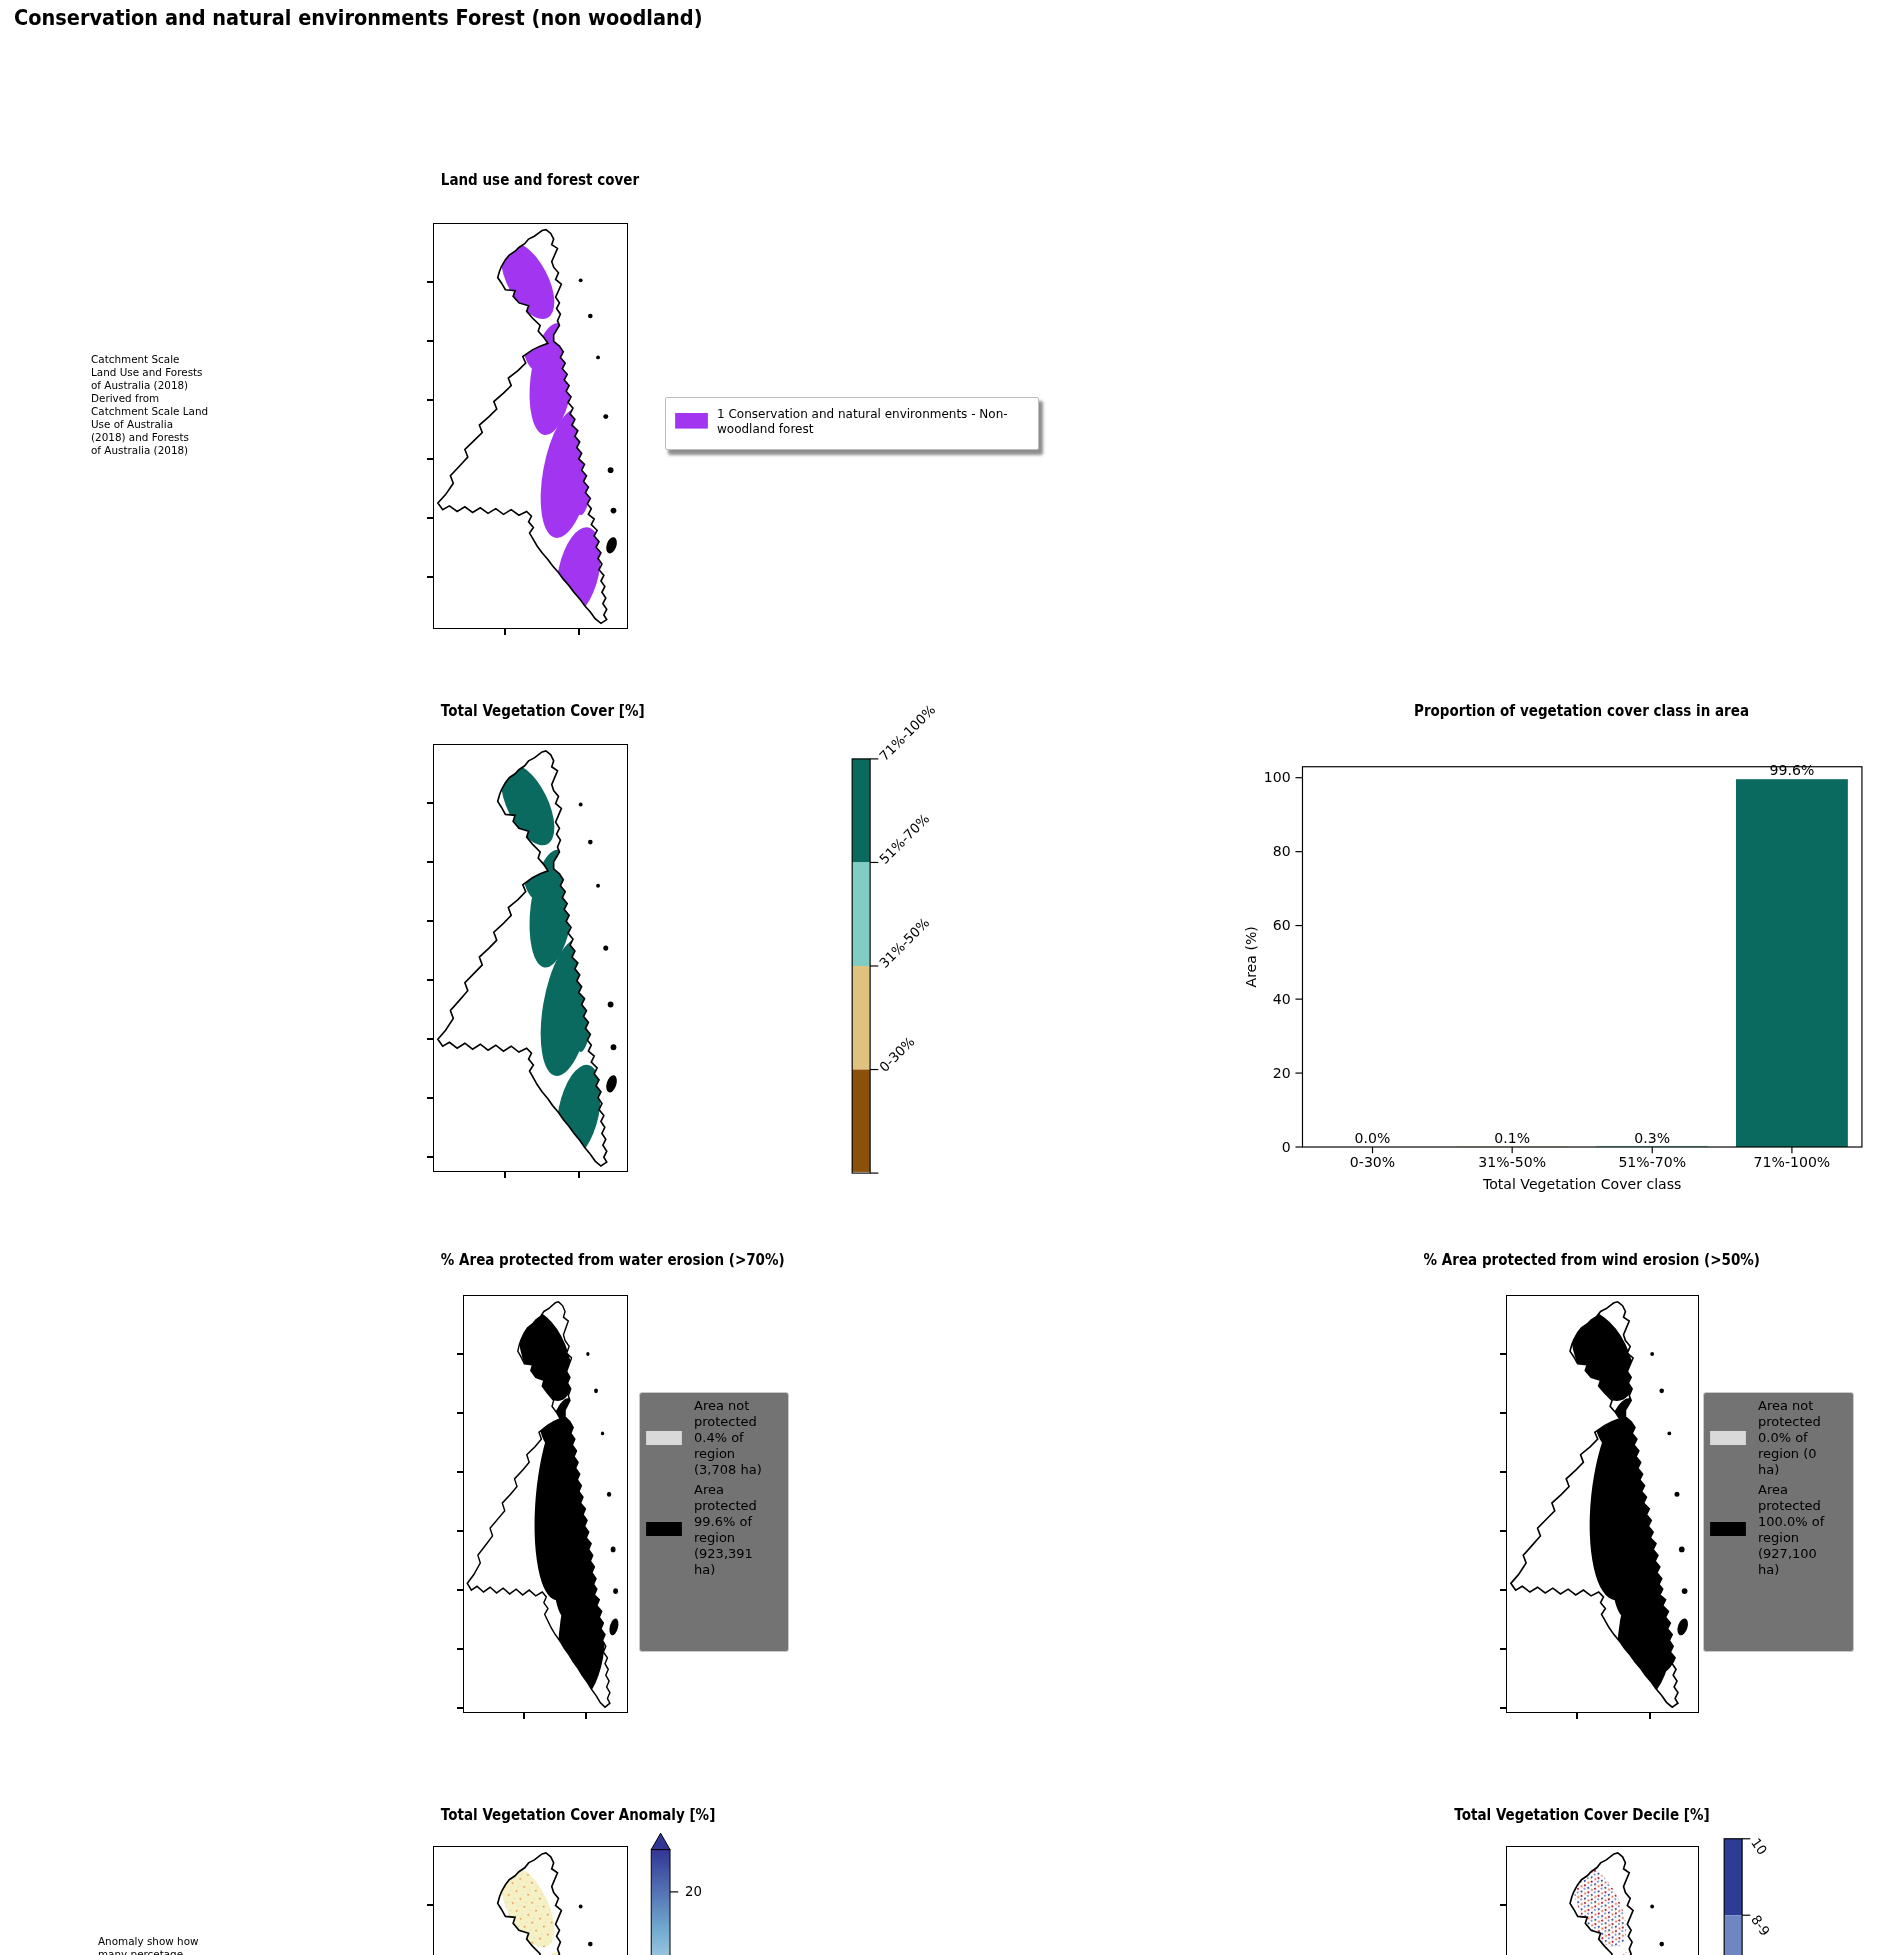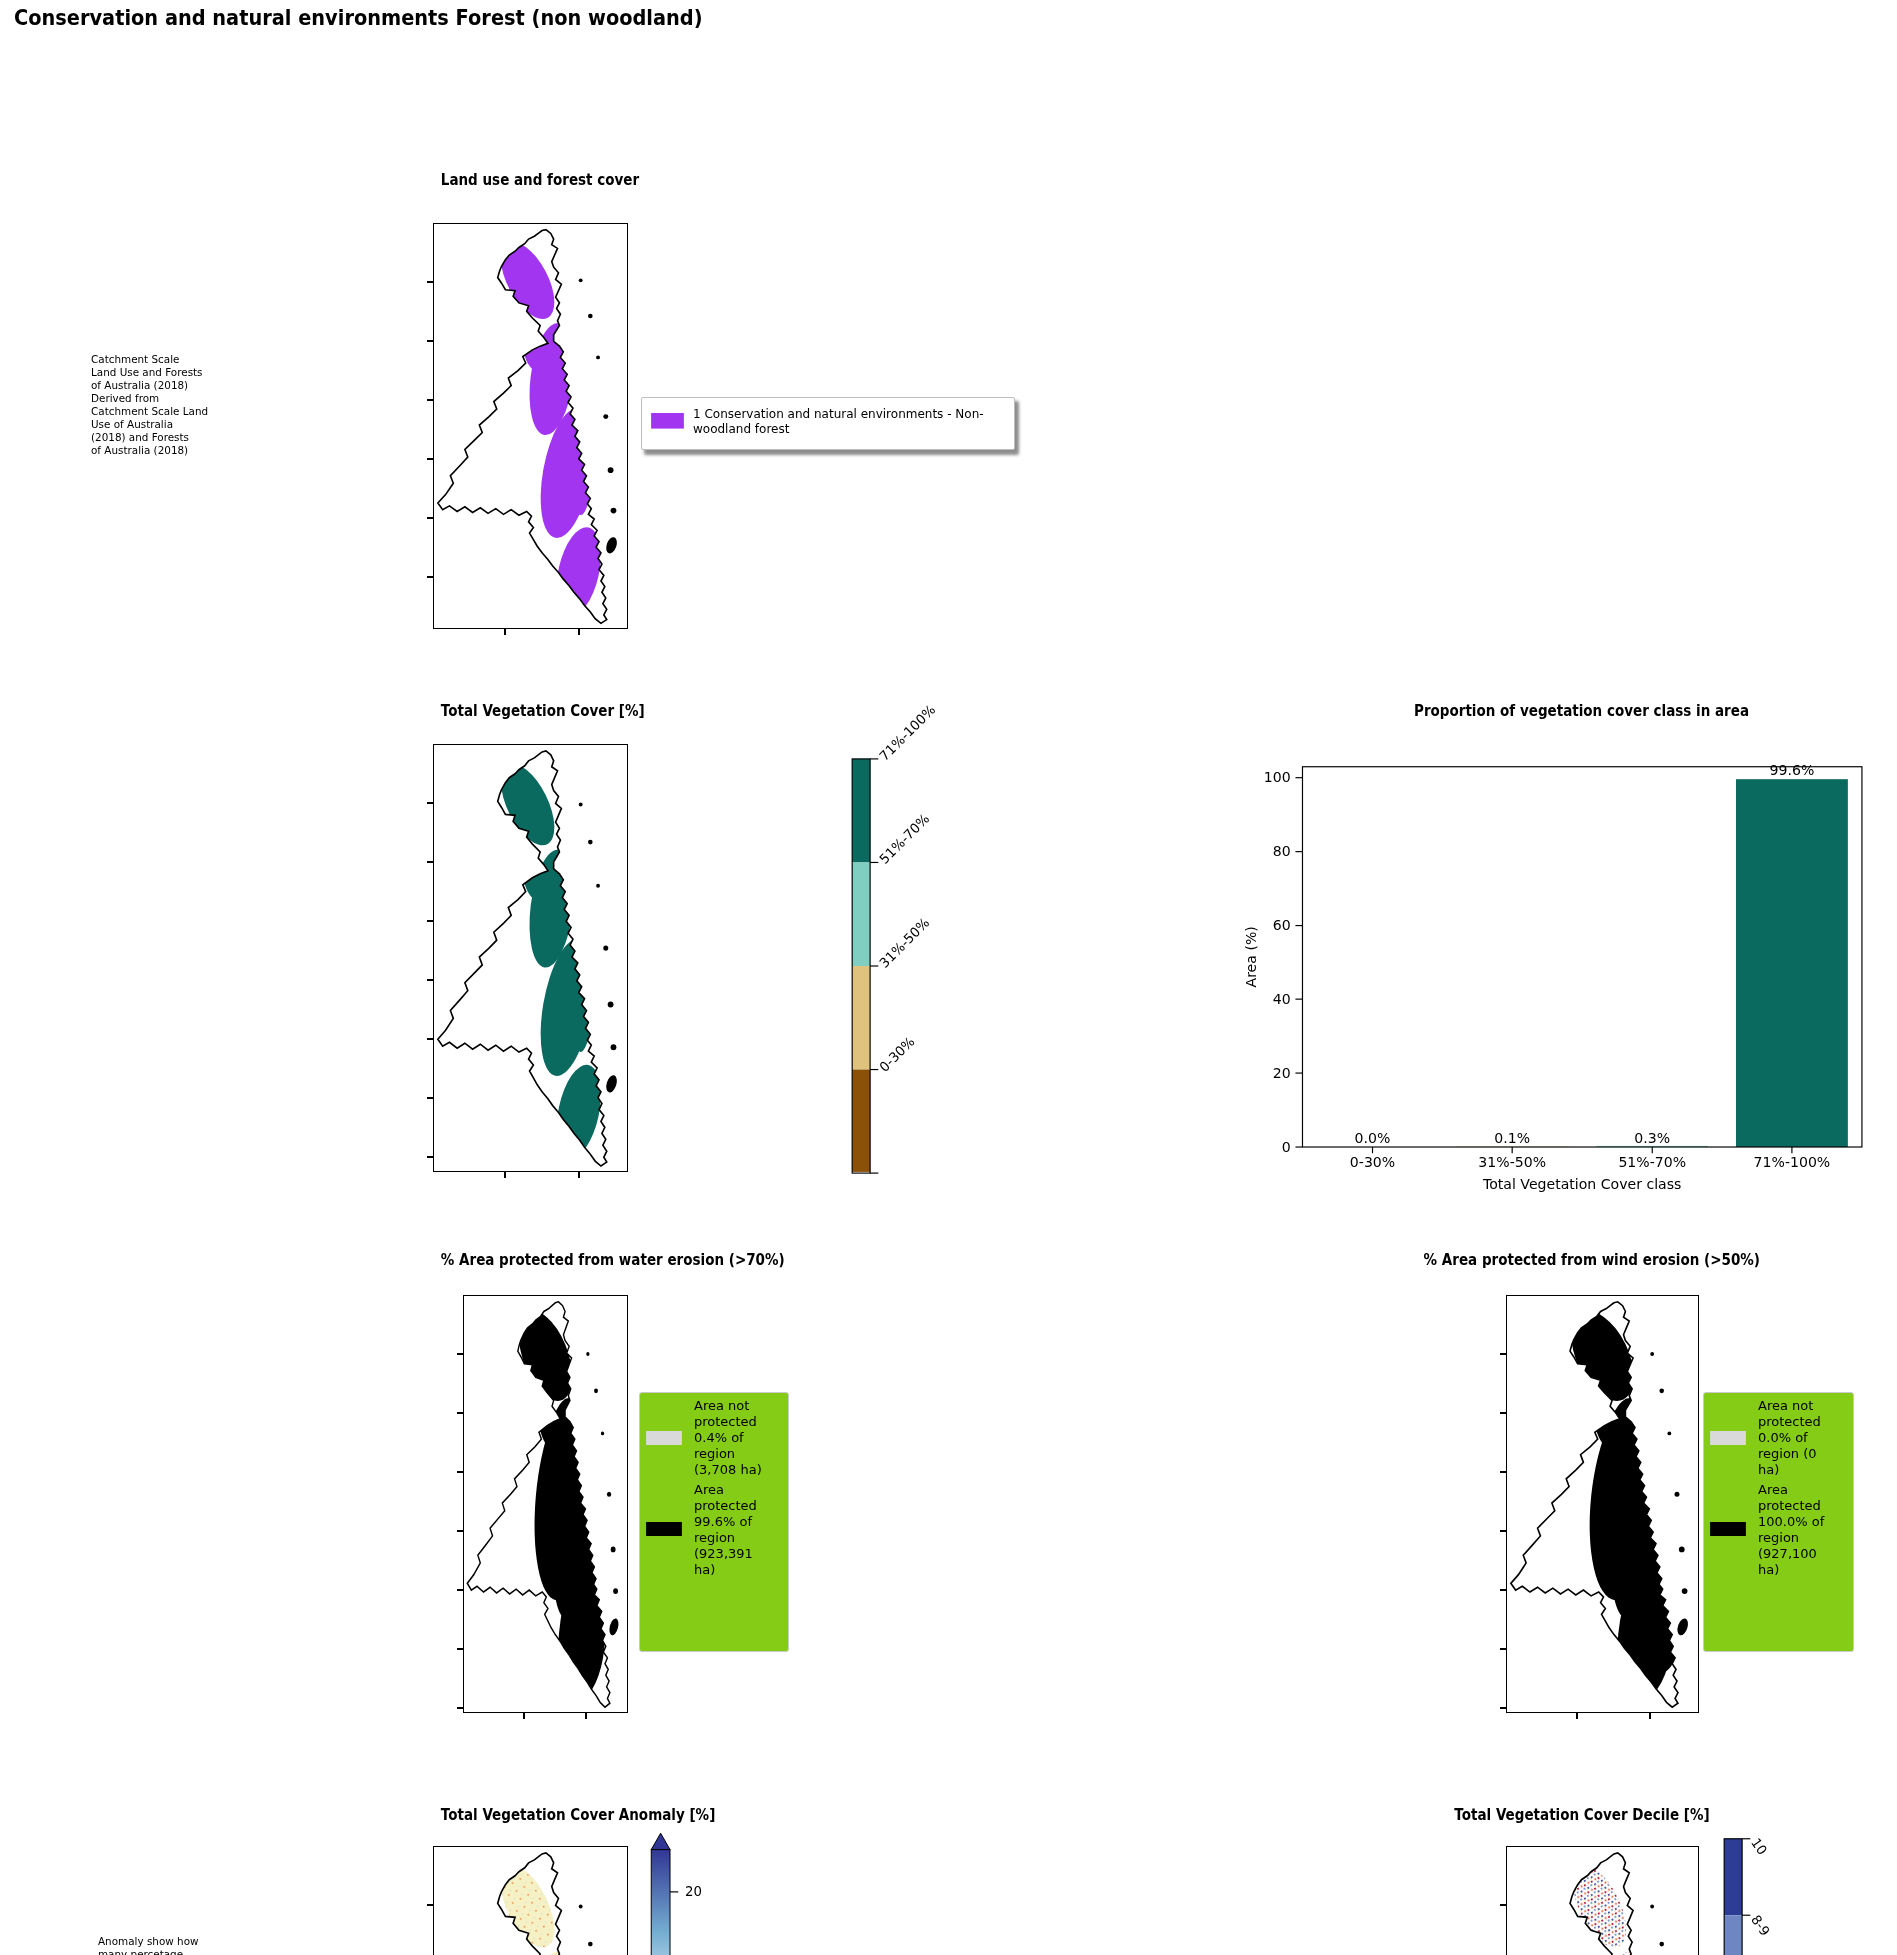--- a/index.html
+++ b/index.html
@@ -7,22 +7,22 @@
   #page{position:relative;width:1897px;height:2498px;background:#fff;overflow:hidden;}
   .abs{position:absolute;}
   .h1{font-size:22px;font-weight:bold;transform:scaleX(.88);transform-origin:left top;white-space:nowrap;}
   .h2{font-size:15px;font-weight:bold;text-align:center;transform:scaleX(.9);transform-origin:center top;white-space:nowrap;}
   .desc{font-size:11.3px;line-height:13px;white-space:pre-line;transform:scaleX(.92);transform-origin:left top;}
   .mapframe{border:1.2px solid #000;background:#fff;}
   .mapframe svg{position:absolute;left:0;top:0;width:100%;height:100%;}
   .tickL{position:absolute;left:-7.4px;top:0;width:6.3px;height:100%;
          background:repeating-linear-gradient(to bottom,transparent 0 57px,#000 57px 59px);}
   .tickB{position:absolute;width:1.6px;height:6.3px;background:#000;}
-  .legendbox{background:#84cc16;border:1px solid #c9c9c9;border-radius:3.1px;}
-  .shadowbox{box-shadow:3.9px 4.3px 3.1px rgba(0,0,0,.45);border-radius:2px;border:0.8px solid #bdbdbd;background:#fff;}
+  .legendbox{background:#737373;border:1px solid #c9c9c9;border-radius:3.1px;}
+  .shadowbox{box-shadow:3.9px 4.3px 3.1px rgba(0,0,0,.45);border-radius:2px;border:0.8px solid #bdbdbd;background:#fff;margin-left:24px;}
   .legtext{font-size:13px;line-height:16px;white-space:pre-line;}
   .cbarlabel{font-size:13.3px;white-space:nowrap;line-height:13.3px;}
   .rotneg{transform:rotate(-45deg);transform-origin:left center;}
   .rotpos{transform:rotate(55deg);transform-origin:left center;}
   .bartxt{font-size:36px;fill:#000;}
 </style>
 </head>
 <body>
 
 <div id="page">

